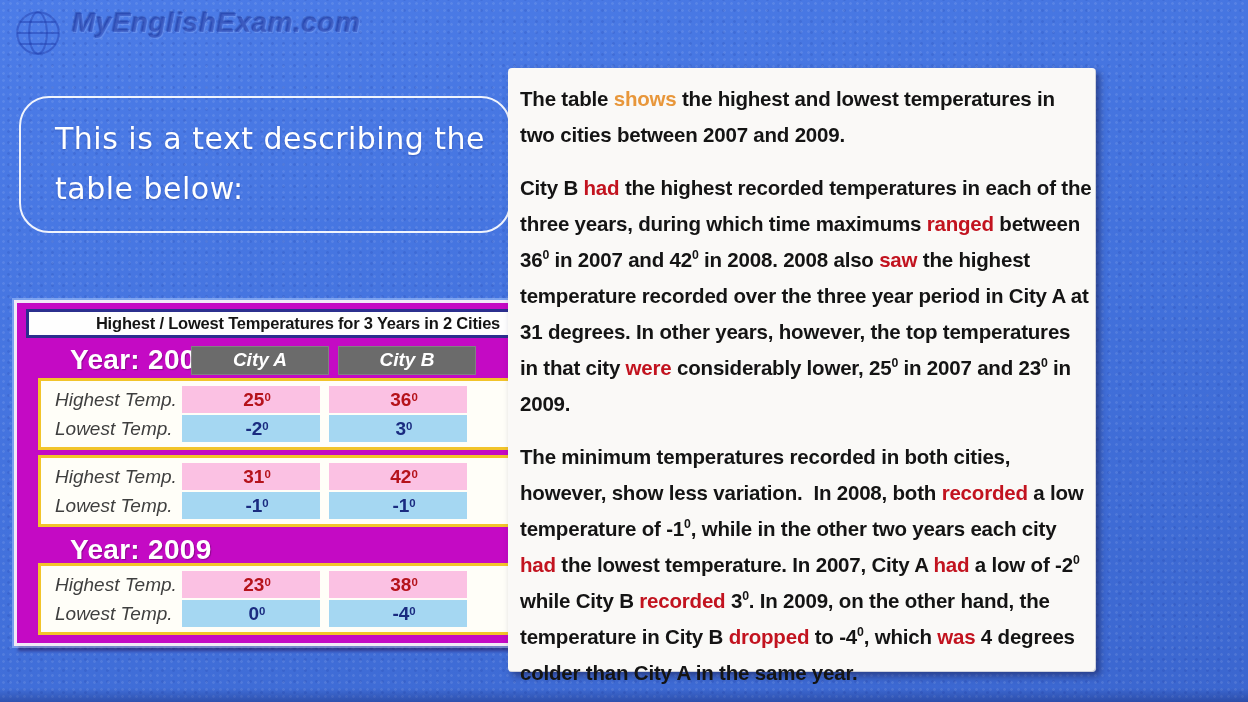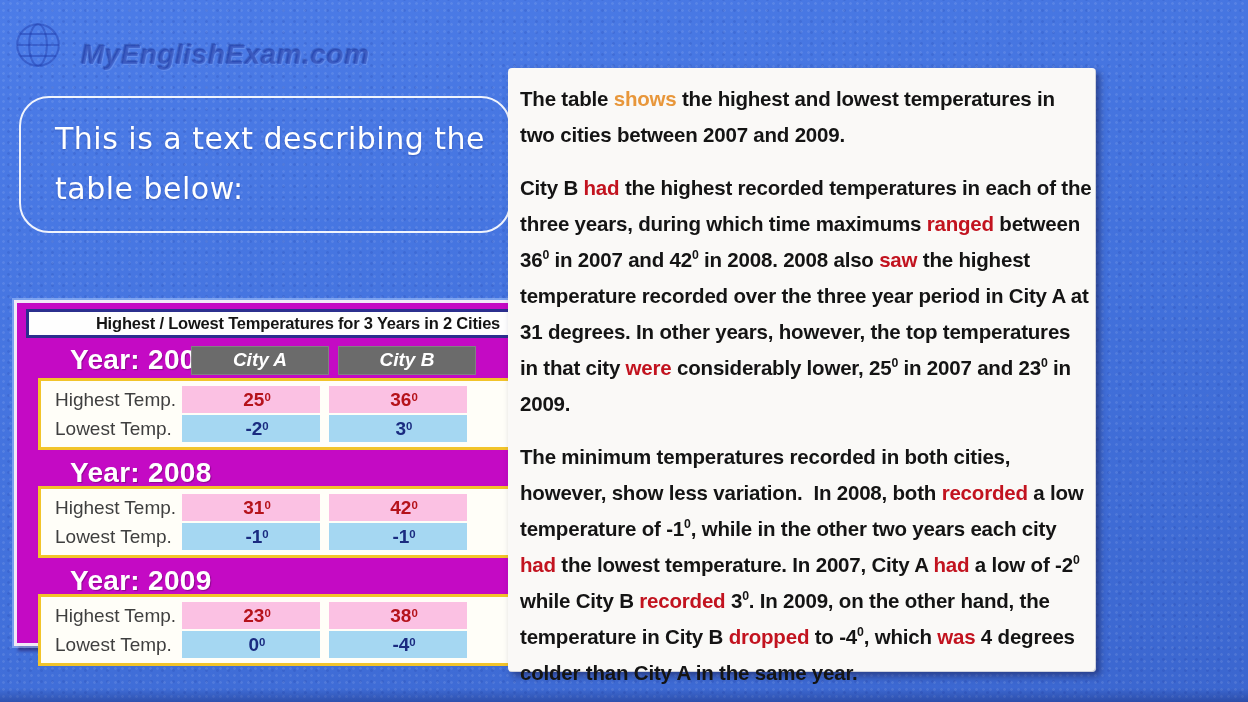--- a/index.html
+++ b/index.html
@@ -12,21 +12,21 @@
       radial-gradient(rgba(255,255,255,.09) 1px, transparent 1.7px),
       radial-gradient(rgba(10,30,130,.12) 1px, transparent 1.7px),
       linear-gradient(165deg,#4C7CE8 0%, #4271DC 55%, #3B66CF 100%);
     background-size:7px 7px, 11px 11px, 100% 100%;
     background-position:0 0, 3px 5px, 0 0;
   }
   .bottom-shade{ position:absolute; left:0; right:0; bottom:0; height:14px;
     background:linear-gradient(rgba(20,40,120,0), rgba(15,30,100,.35)); }
 
   
-  .watermark{ position:absolute; left:12px; top:19px; display:flex; align-items:flex-end; gap:17px;
+  .watermark{ position:absolute; left:12px; top:7px; display:flex; align-items:flex-start; gap:8px;
     color:rgba(28,56,168,.45);
     text-shadow:1px 1px 1px rgba(160,190,255,.30), -1px -1px 1px rgba(0,10,90,.28);
   }
   .watermark .wm-text{ font-size:28px; font-weight:bold; font-style:italic; letter-spacing:.5px; }
 
   
   .caption-box{ position:absolute; left:19px; top:96px; width:492px; height:137px;
     border:2.5px solid rgba(255,255,255,.92); border-radius:30px;
     padding:16px 10px 0 34px;
   }
@@ -53,21 +53,21 @@
   .year-label{ color:#fff; font-weight:bold; font-size:28px; padding-left:44px; letter-spacing:.3px;
     text-shadow:1px 1px 1px rgba(90,0,90,.5); white-space:nowrap; }
   .city-box{ background:#6B6B6B; color:#fff; font-style:italic; font-weight:bold; font-size:19px;
     height:29px; display:flex; align-items:center; justify-content:center;
     box-shadow:inset 0 0 0 1px rgba(255,255,255,.15);
   }
   .data-box{ margin:5px 5px 0 12px; border:3px solid #F2C42A; background:#FFFEF8; padding:3px 6px; }
   .t-row{ display:grid; grid-template-columns:126px 138px 138px; column-gap:9px;
     align-items:center; height:27px; margin:2px 0;
   }
-  .t-label{ color:#3F3F3F; font-size:19px; padding-left:8px; white-space:nowrap; }
+  .t-label{ font-style:italic; color:#3F3F3F; font-size:19px; padding-left:8px; white-space:nowrap; }
   .cell{ height:27px; display:flex; align-items:center; justify-content:center;
     font-weight:bold; font-size:19px;padding-left:12px; }
   .cell.hi{ background:#FBC1E3; color:#B5121B; }
   .cell.lo{ background:#A5D7F2; color:#1A2B80; }
   .cell sup{ font-size:60%; vertical-align:super; line-height:0; margin-top:-6px; }
 
   
   .desc-panel{ position:absolute; left:508px; top:68px; width:588px; height:604px;
     background:#FAF9F7; border-radius:4px;
     box-shadow:4px 4px 7px rgba(22,24,70,.5), inset -1px -1px 0 rgba(140,150,180,.4);
@@ -121,23 +121,20 @@
           <span>-2</span>
           <sup>0</sup>
         </span>
       <span class="cell lo">
           <span>3</span>
           <sup>0</sup>
         </span>
     </div>
   </div>
 
-  <div class="year-head solo">
-    <span class="year-label">Year: 2008</span>
-  </div>
   <div class="data-box">
     <div class="t-row">
       <span class="t-label">Highest Temp.</span>
       <span class="cell hi">
           <span>31</span>
           <sup>0</sup>
         </span>
       <span class="cell hi">
           <span>42</span>
           <sup>0</sup>

